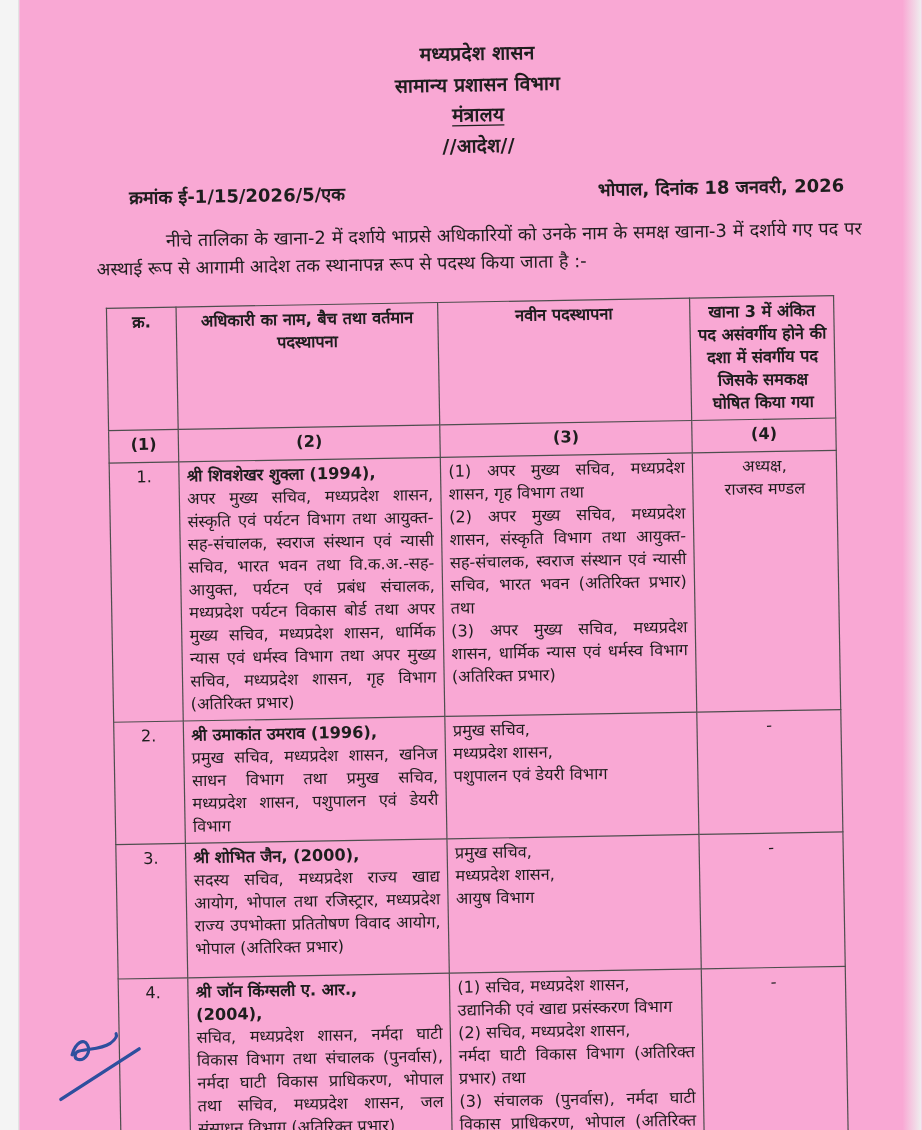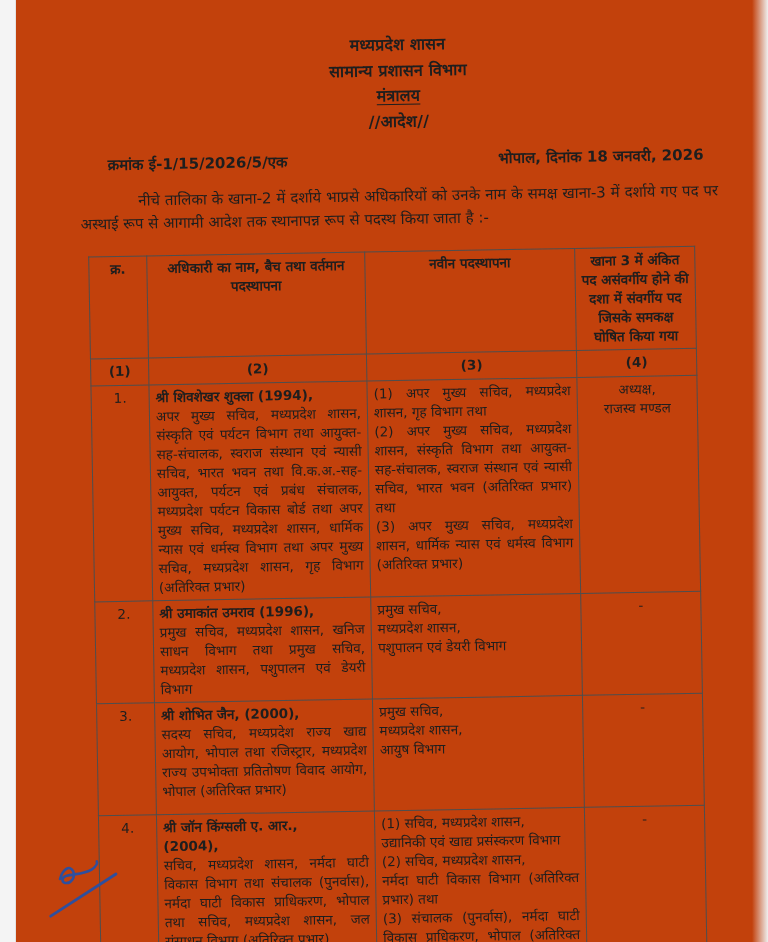--- a/index.html
+++ b/index.html
@@ -4,21 +4,21 @@
 <style>
   * { margin: 0; padding: 0; box-sizing: border-box; }
   html, body { width: 768px; height: 942px; }
   body {
     font-family: "DejaVu Sans", "Liberation Sans", sans-serif;
     background: #ffffff;
     color: #1e1e1e;
     overflow: hidden;
     position: relative;
   }
-  .screen { position: absolute; inset: 0; background: #c2410c; overflow: hidden; text-decoration: underline; }
+  .screen { position: absolute; inset: 0; background: #f9a8d4; overflow: hidden; text-decoration: underline; }
 
   
   .edge-left {
     position: absolute; left: 0; top: 0; width: 16px; height: 100%;
     background: #f4f4f4; border-right: 1px solid #e3e3e3;
   }
   .edge-right {
     position: absolute; right: 0; top: 0; width: 16px; height: 100%;
     background: linear-gradient(to right, rgba(240,240,240,0), #efefef);
   }

